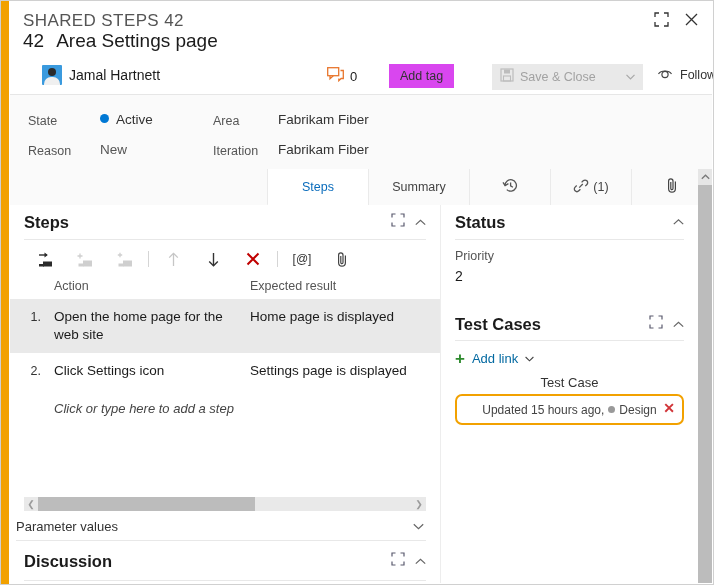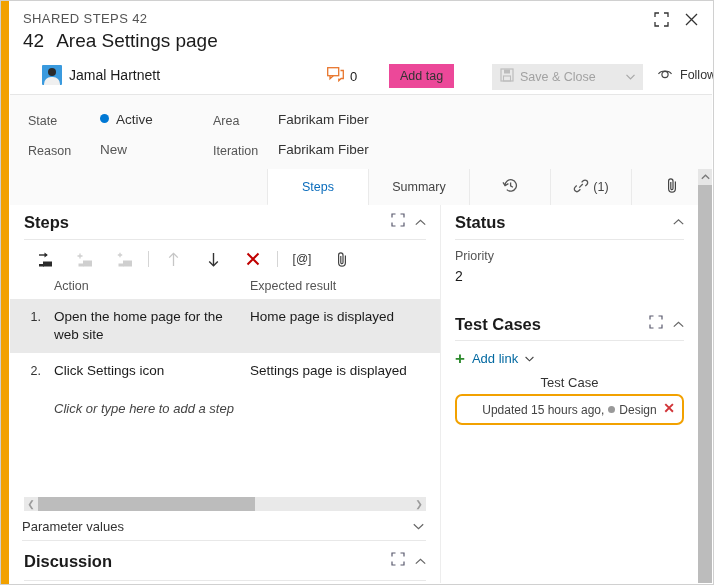--- a/index.html
+++ b/index.html
@@ -22,21 +22,21 @@
     background:#f2a100;
   }
   
   .header{
     position:absolute;left:9px;top:1px;right:1px;height:92px;
     background:#ffffff;
     border-bottom:1px solid #e6e6e6;
   }
   .crumb{
     position:absolute;left:13px;top:9px;
-    font-size:13px;letter-spacing:.4px;color:#555;
+    font-size:17px;letter-spacing:.4px;color:#555;
   }
   .win-btns{position:absolute;right:8px;top:5px;display:flex;gap:4px;}
   .win-btn{
     width:26px;height:24px;display:flex;align-items:center;justify-content:center;
     cursor:pointer;
   }
   .title-row{position:absolute;left:13px;top:28px;display:flex;align-items:baseline;gap:12px;}
   .wi-id{font-size:19px;color:#1b1b1b;font-weight:400;}
   .wi-title{font-size:19px;color:#1b1b1b;font-weight:400;}
   .meta-row{position:absolute;left:27px;top:62px;right:10px;height:28px;}
@@ -45,21 +45,21 @@
     width:20px;height:20px;background:#3a9ade;position:relative;overflow:hidden;
     flex:0 0 auto;border-radius:1px;
   }
   .avatar .head{position:absolute;left:6px;top:3px;width:8px;height:8px;border-radius:50%;background:#2b2b2b;}
   .avatar .body{position:absolute;left:2px;top:12px;width:16px;height:10px;border-radius:7px 7px 0 0;background:#f0f0f0;}
   .assignee-name{font-size:14px;color:#1b1b1b;}
   .comment-block{position:absolute;left:290px;top:3px;display:flex;align-items:center;gap:6px;cursor:pointer;}
   .comment-count{font-size:13px;color:#1b1b1b;}
   .addtag{
     position:absolute;left:352px;top:0px;
-    background:#ec4899;color:#333;font-size:12.5px;
+    background:#d946ef;color:#333;font-size:12.5px;
     padding:5px 11px;cursor:pointer;border:none;
     font-family:"Liberation Sans", sans-serif;
   }
   .saveclose{
     position:absolute;left:455px;top:0px;width:125px;height:26px;
     background:#e9e9e9;display:flex;align-items:center;gap:6px;
     padding-left:8px;box-sizing:border-box;cursor:default;
   }
   .saveclose .lbl{font-size:12.5px;color:#a2a2a2;}
   .save-split{
@@ -122,21 +122,21 @@
   .add-step{font-style:italic;color:#444;font-size:13px;padding:12px 0 0 44px;cursor:text;}
   
   .hscroll{
     position:absolute;left:14px;right:14px;bottom:72px;height:14px;background:#e9e9e9;
     display:flex;align-items:center;
   }
   .hs-arrow{width:14px;text-align:center;font-size:9px;color:#9b9b9b;cursor:pointer;line-height:14px;}
   .hs-track{flex:1;height:14px;position:relative;}
   .hs-thumb{position:absolute;left:0;top:0;height:14px;width:58%;background:#bcbcbc;cursor:pointer;}
   .param-row{
-    position:absolute;left:12px;right:14px;bottom:42px;height:28px;
+    position:absolute;left:6px;right:14px;bottom:42px;height:28px;
     border-bottom:1px solid #e8e8e8;display:flex;align-items:center;
   }
   .param-label{font-size:13px;color:#333;}
   .param-chev{position:absolute;right:2px;font-size:11px;color:#666;cursor:pointer;}
   .disc-row{
     position:absolute;left:14px;right:14px;bottom:2px;height:38px;
     display:flex;align-items:center;border-bottom:1px solid #e8e8e8;
   }
   
   .rsec{padding:0 14px;}

